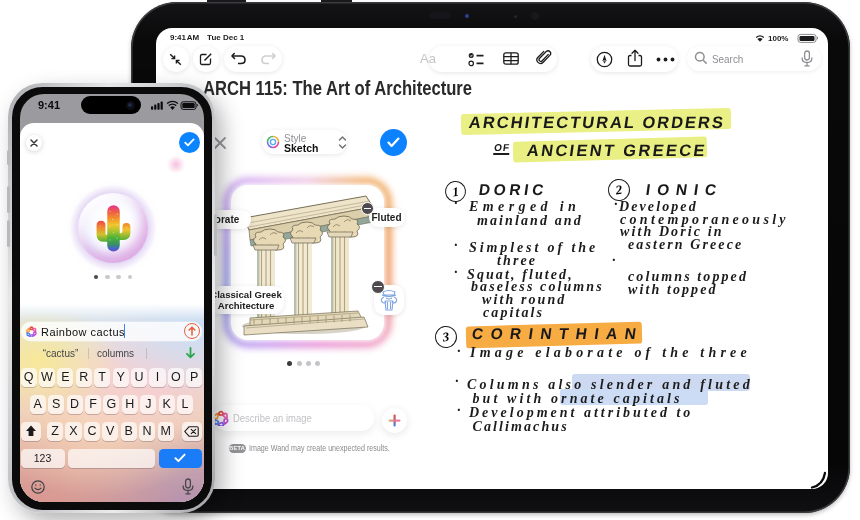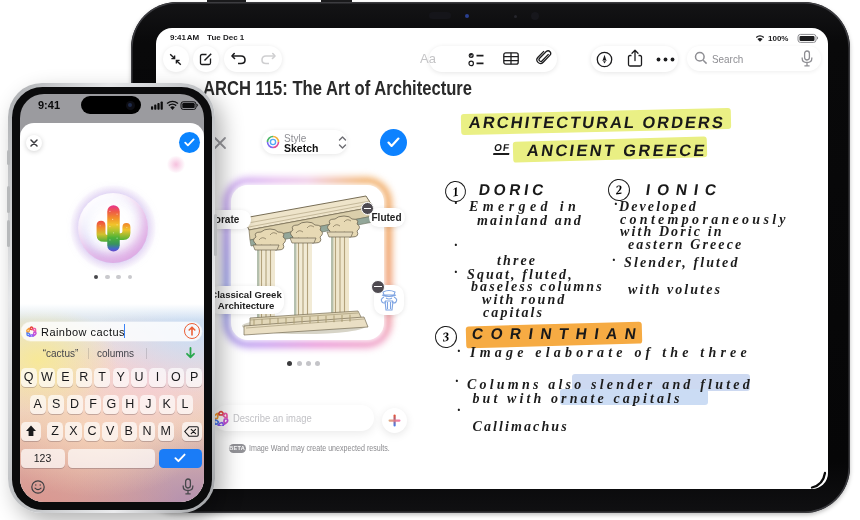--- a/index.html
+++ b/index.html
@@ -285,49 +285,51 @@
       <div class="hw" style="left:313px;top:85px;font-size:16.5px;letter-spacing:2.0px;">ARCHITECTURAL ORDERS</div>
       <div class="hw" style="left:338px;top:114px;font-size:10px;letter-spacing:1px;border-bottom:2.2px double #1c1c1c;">OF</div>
       <div class="hw" style="left:371px;top:113px;font-size:16.5px;letter-spacing:2.3px;">ANCIENT GREECE</div>
 
       <div class="circnum" style="left:289px;top:153px;width:21px;height:21px;font-size:13px;transform:rotate(-8deg);">1</div>
       <div class="hw" style="left:323px;top:153px;font-size:15.5px;letter-spacing:3.6px;">DORIC</div>
       <div class="hs" style="left:298px;top:168px;">·</div>
       <div class="hs" style="left:313px;top:170.5px;letter-spacing:4.4px;">Emerged in</div>
       <div class="hs" style="left:321px;top:184.5px;">mainland and</div>
       <div class="hs" style="left:298px;top:210px;">·</div>
+      <div class="hs" style="left:313px;top:212px;letter-spacing:2.9px;">Simplest of the</div>
       <div class="hs" style="left:341px;top:224.5px;">three</div>
       <div class="hs" style="left:298px;top:237px;">·</div>
       <div class="hs" style="left:311px;top:238.5px;">Squat, fluted,</div>
       <div class="hs" style="left:315px;top:250.5px;">baseless columns</div>
       <div class="hs" style="left:326px;top:263.5px;">with round</div>
       <div class="hs" style="left:327px;top:277px;">capitals</div>
 
       <div class="circnum" style="left:452px;top:151px;width:22px;height:22px;font-size:13px;transform:rotate(-8deg);">2</div>
       <div class="hw" style="left:490px;top:153px;font-size:15.5px;letter-spacing:6.8px;">IONIC</div>
       <div class="hs" style="left:458px;top:169px;">·</div>
       <div class="hs" style="left:463px;top:170.5px;">Developed</div>
       <div class="hs" style="left:464px;top:183.5px;letter-spacing:3.3px;">contemporaneously</div>
       <div class="hs" style="left:464px;top:195.5px;">with Doric in</div>
       <div class="hs" style="left:472px;top:208.5px;">eastern Greece</div>
       <div class="hs" style="left:456px;top:225px;">·</div>
-      <div class="hs" style="left:468px;top:227px;">Slender, fluted</div>
-      <div class="hs" style="left:472px;top:253.5px;">with volutes</div>
+      <div class="hs" style="left:472px;top:240.5px;">columns topped</div>
+      <div class="hs" style="left:472px;top:253.5px;">with topped</div>
 
       <div class="hl" style="left:310px;top:296px;width:176px;height:22px;background:#f6ab43;transform:rotate(-1.6deg);"></div>
       <div class="circnum" style="left:279px;top:297.5px;width:22px;height:22px;font-size:13px;transform:rotate(-8deg);">3</div>
       <div class="hw" style="left:316px;top:297px;font-size:15.5px;letter-spacing:7.4px;">CORINTHIAN</div>
       <div class="hl" style="left:416px;top:346px;width:178px;height:17px;background:#cdd9f1;"></div>
       <div class="hl" style="left:404px;top:361px;width:148px;height:16px;background:#cbdcf4;"></div>
       <div class="hs" style="left:301px;top:315.5px;">·</div>
       <div class="hs" style="left:314px;top:317px;letter-spacing:4.2px;">Image elaborate of the three</div>
       <div class="hs" style="left:299px;top:346px;">·</div>
       <div class="hs" style="left:311px;top:348.5px;letter-spacing:3.2px;">Columns also slender and fluted</div>
       <div class="hs" style="left:316.5px;top:362.5px;letter-spacing:3.1px;">but with ornate capitals</div>
       <div class="hs" style="left:301px;top:375px;">·</div>
+      <div class="hs" style="left:313px;top:376.5px;letter-spacing:3.0px;">Development attributed to</div>
       <div class="hs" style="left:316.5px;top:390.5px;">Callimachus</div>
 
       <svg class="abs" style="left:650px;top:438px;" width="26" height="23" viewBox="0 0 26 23" fill="none">
         <path d="M6 21.5 Q17 19 19 7" stroke="#0a0a0a" stroke-width="2.3" stroke-linecap="round"></path>
       </svg>
     </div>
   </div>
 
   <div id="iphone">
 

